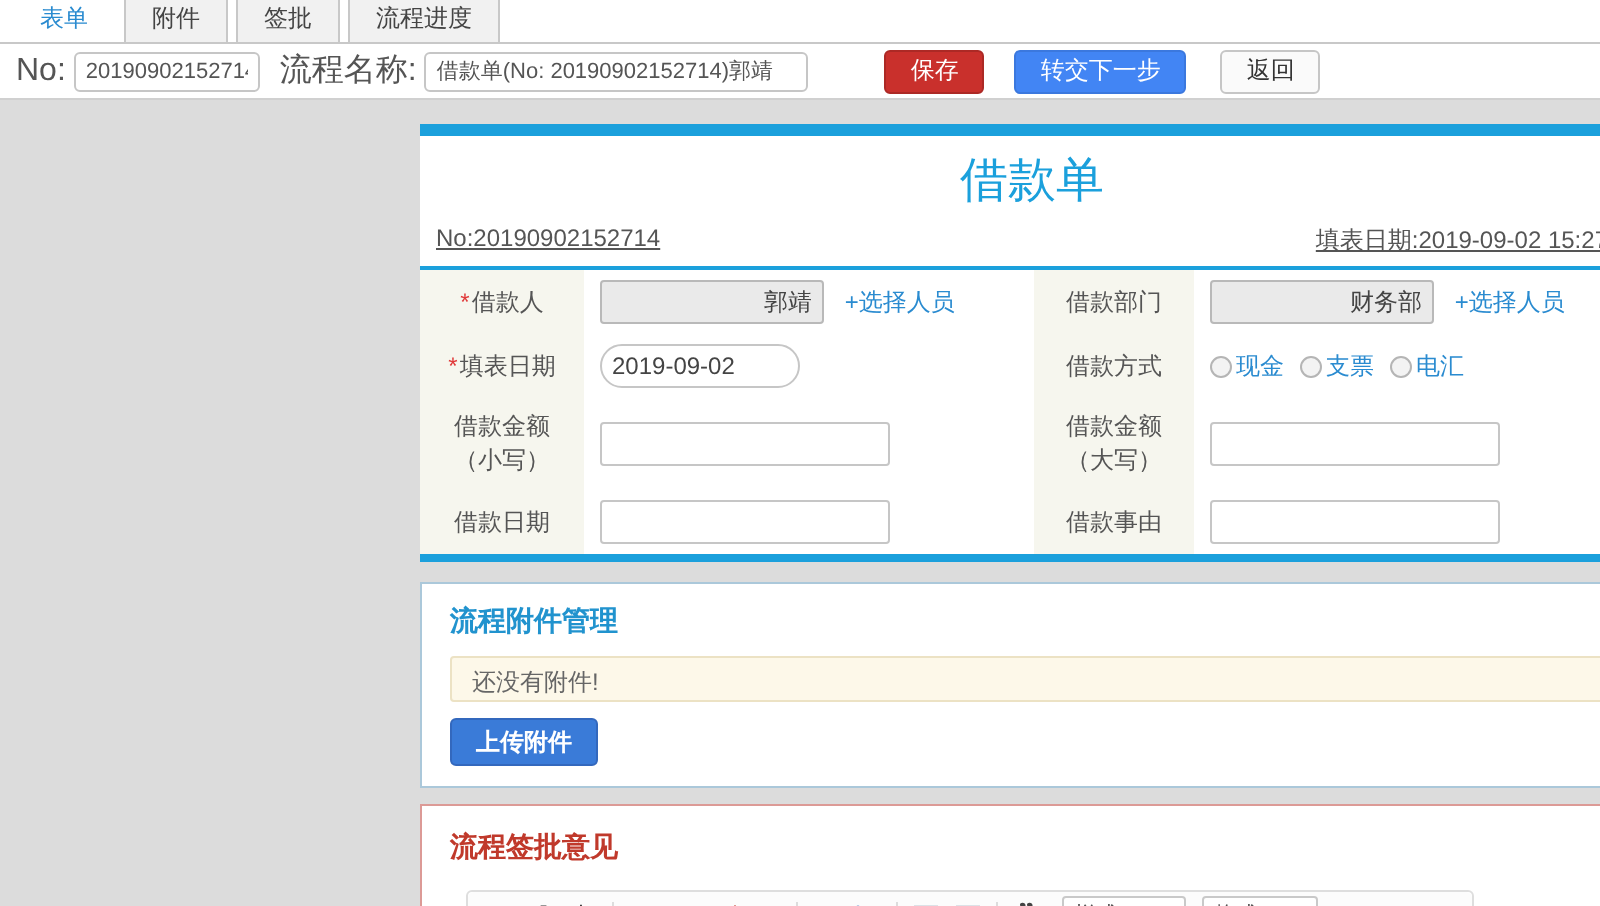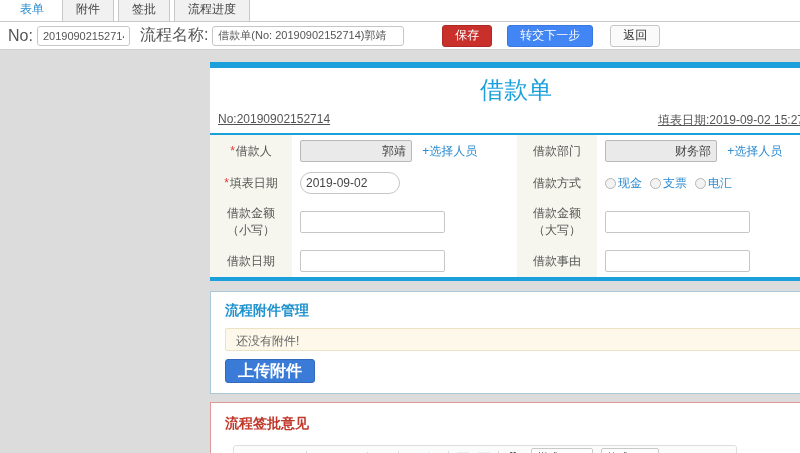--- a/index.html
+++ b/index.html
@@ -55,21 +55,21 @@
   .rlab { font-size:12px; color:#2a8bd0; }
 
   
   .card.attach { margin-top:10px; border:1px solid #abc8da; padding:10px 14px 10px 14px; }
   .sect { font-size:14px; font-weight:bold; }
   .sect.blue { color:#2193ce; }
   .sect.red { color:#c0392b; }
   .alert { margin-top:8px; background:#fdf8e9; border:1px solid #ece2c4; border-radius:2px;
     font-size:12px; color:#666; padding:4px 10px; height:23px; }
   .btn.upload { background:#3a7bd8; border-color:#3368bd; color:#fff; margin-top:8px;
-    height:24px; font-weight:bold; font-size:16px; }
+    height:24px; font-weight:bold; font-size:12px; }
 
   
   .card.appr { margin-top:8px; border:1px solid #dc9a96; padding:12px 14px; height:130px; }
   .editor { margin:12px 0 0 8px; width:504px; border:1px solid #dedede; border-radius:3px; }
   .etoolbar { display:flex; align-items:center; gap:1px; padding:3px 6px; height:24px;
     background:#fcfcfc; border-bottom:1px solid #e8e8e8; border-radius:3px 3px 0 0; }
   .eb { width:20px; height:18px; line-height:17px; text-align:center; font-size:11px;
     color:#333; background:none; border:none; cursor:pointer; padding:0;
     font-family:"DejaVu Sans", sans-serif; display:inline-flex; align-items:center; justify-content:center; }
   .eb.bold { font-weight:bold; }

